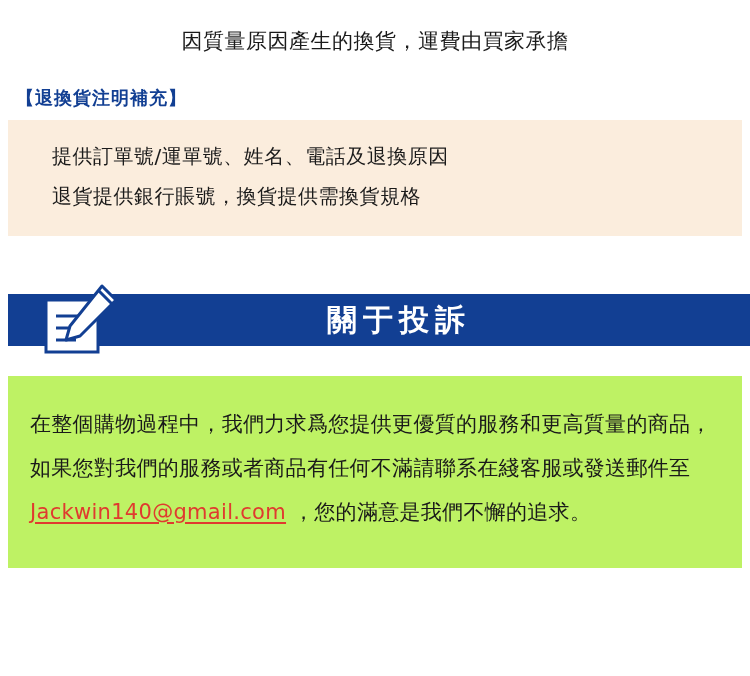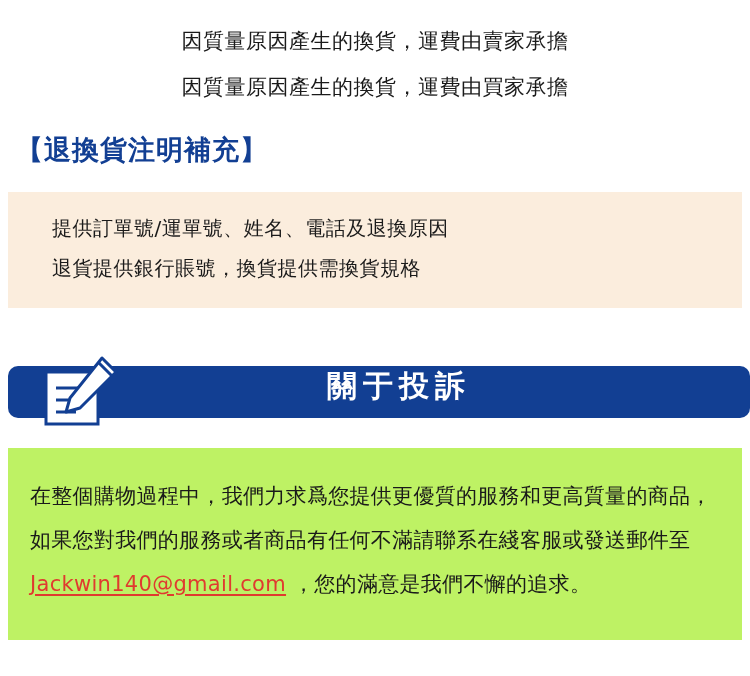--- a/index.html
+++ b/index.html
@@ -27,22 +27,22 @@
   .policy-line {
     font-size: 21px;
     line-height: 46px;
     color: #1a1a1a;
     text-align: center;
     letter-spacing: 0.5px;
   }
 
   
   .section-heading {
-    margin: 22px 0 24px 16px;
-    font-size: 27px;
+    margin: 22px 0 10px 16px;
+    font-size: 18px;
     font-weight: bold;
     color: #123f93;
     letter-spacing: 1px;
   }
 
   
   .note-box {
     background: #fbeddd;
     margin: 0 8px 0 8px;
     padding: 16px 20px 20px 20px;
@@ -63,23 +63,22 @@
     height: 76px;
   }
   .banner-bar {
     position: absolute;
     left: 8px;
     right: 0;
     top: 12px;
     height: 52px;
     background: #123f93;
     display: flex;
-    align-items: flex-start;
+    align-items: center;
     justify-content: center;
-    border-radius: 10px;
   }
   .banner-title {
     color: #ffffff;
     font-size: 30px;
     font-weight: bold;
     letter-spacing: 6px;
     margin-left: 40px;
   }
   .pencil-icon {
     position: absolute;
@@ -108,21 +107,20 @@
     text-decoration: underline;
     text-underline-offset: 3px;
   }
 </style>
 </head>
 <body>
 
 <div class="page">
 
   <div class="policy-lines">
-    <div class="policy-line">因質量原因產生的換貨，運費由賣家承擔</div>
     <div class="policy-line">因質量原因產生的換貨，運費由買家承擔</div>
   </div>
 
   <div class="section-heading">【退換貨注明補充】</div>
 
   <div class="note-box">
     <div class="note-line">提供訂單號/運單號、姓名、電話及退換原因</div>
     <div class="note-line">退貨提供銀行賬號，換貨提供需換貨規格</div>
   </div>
 

